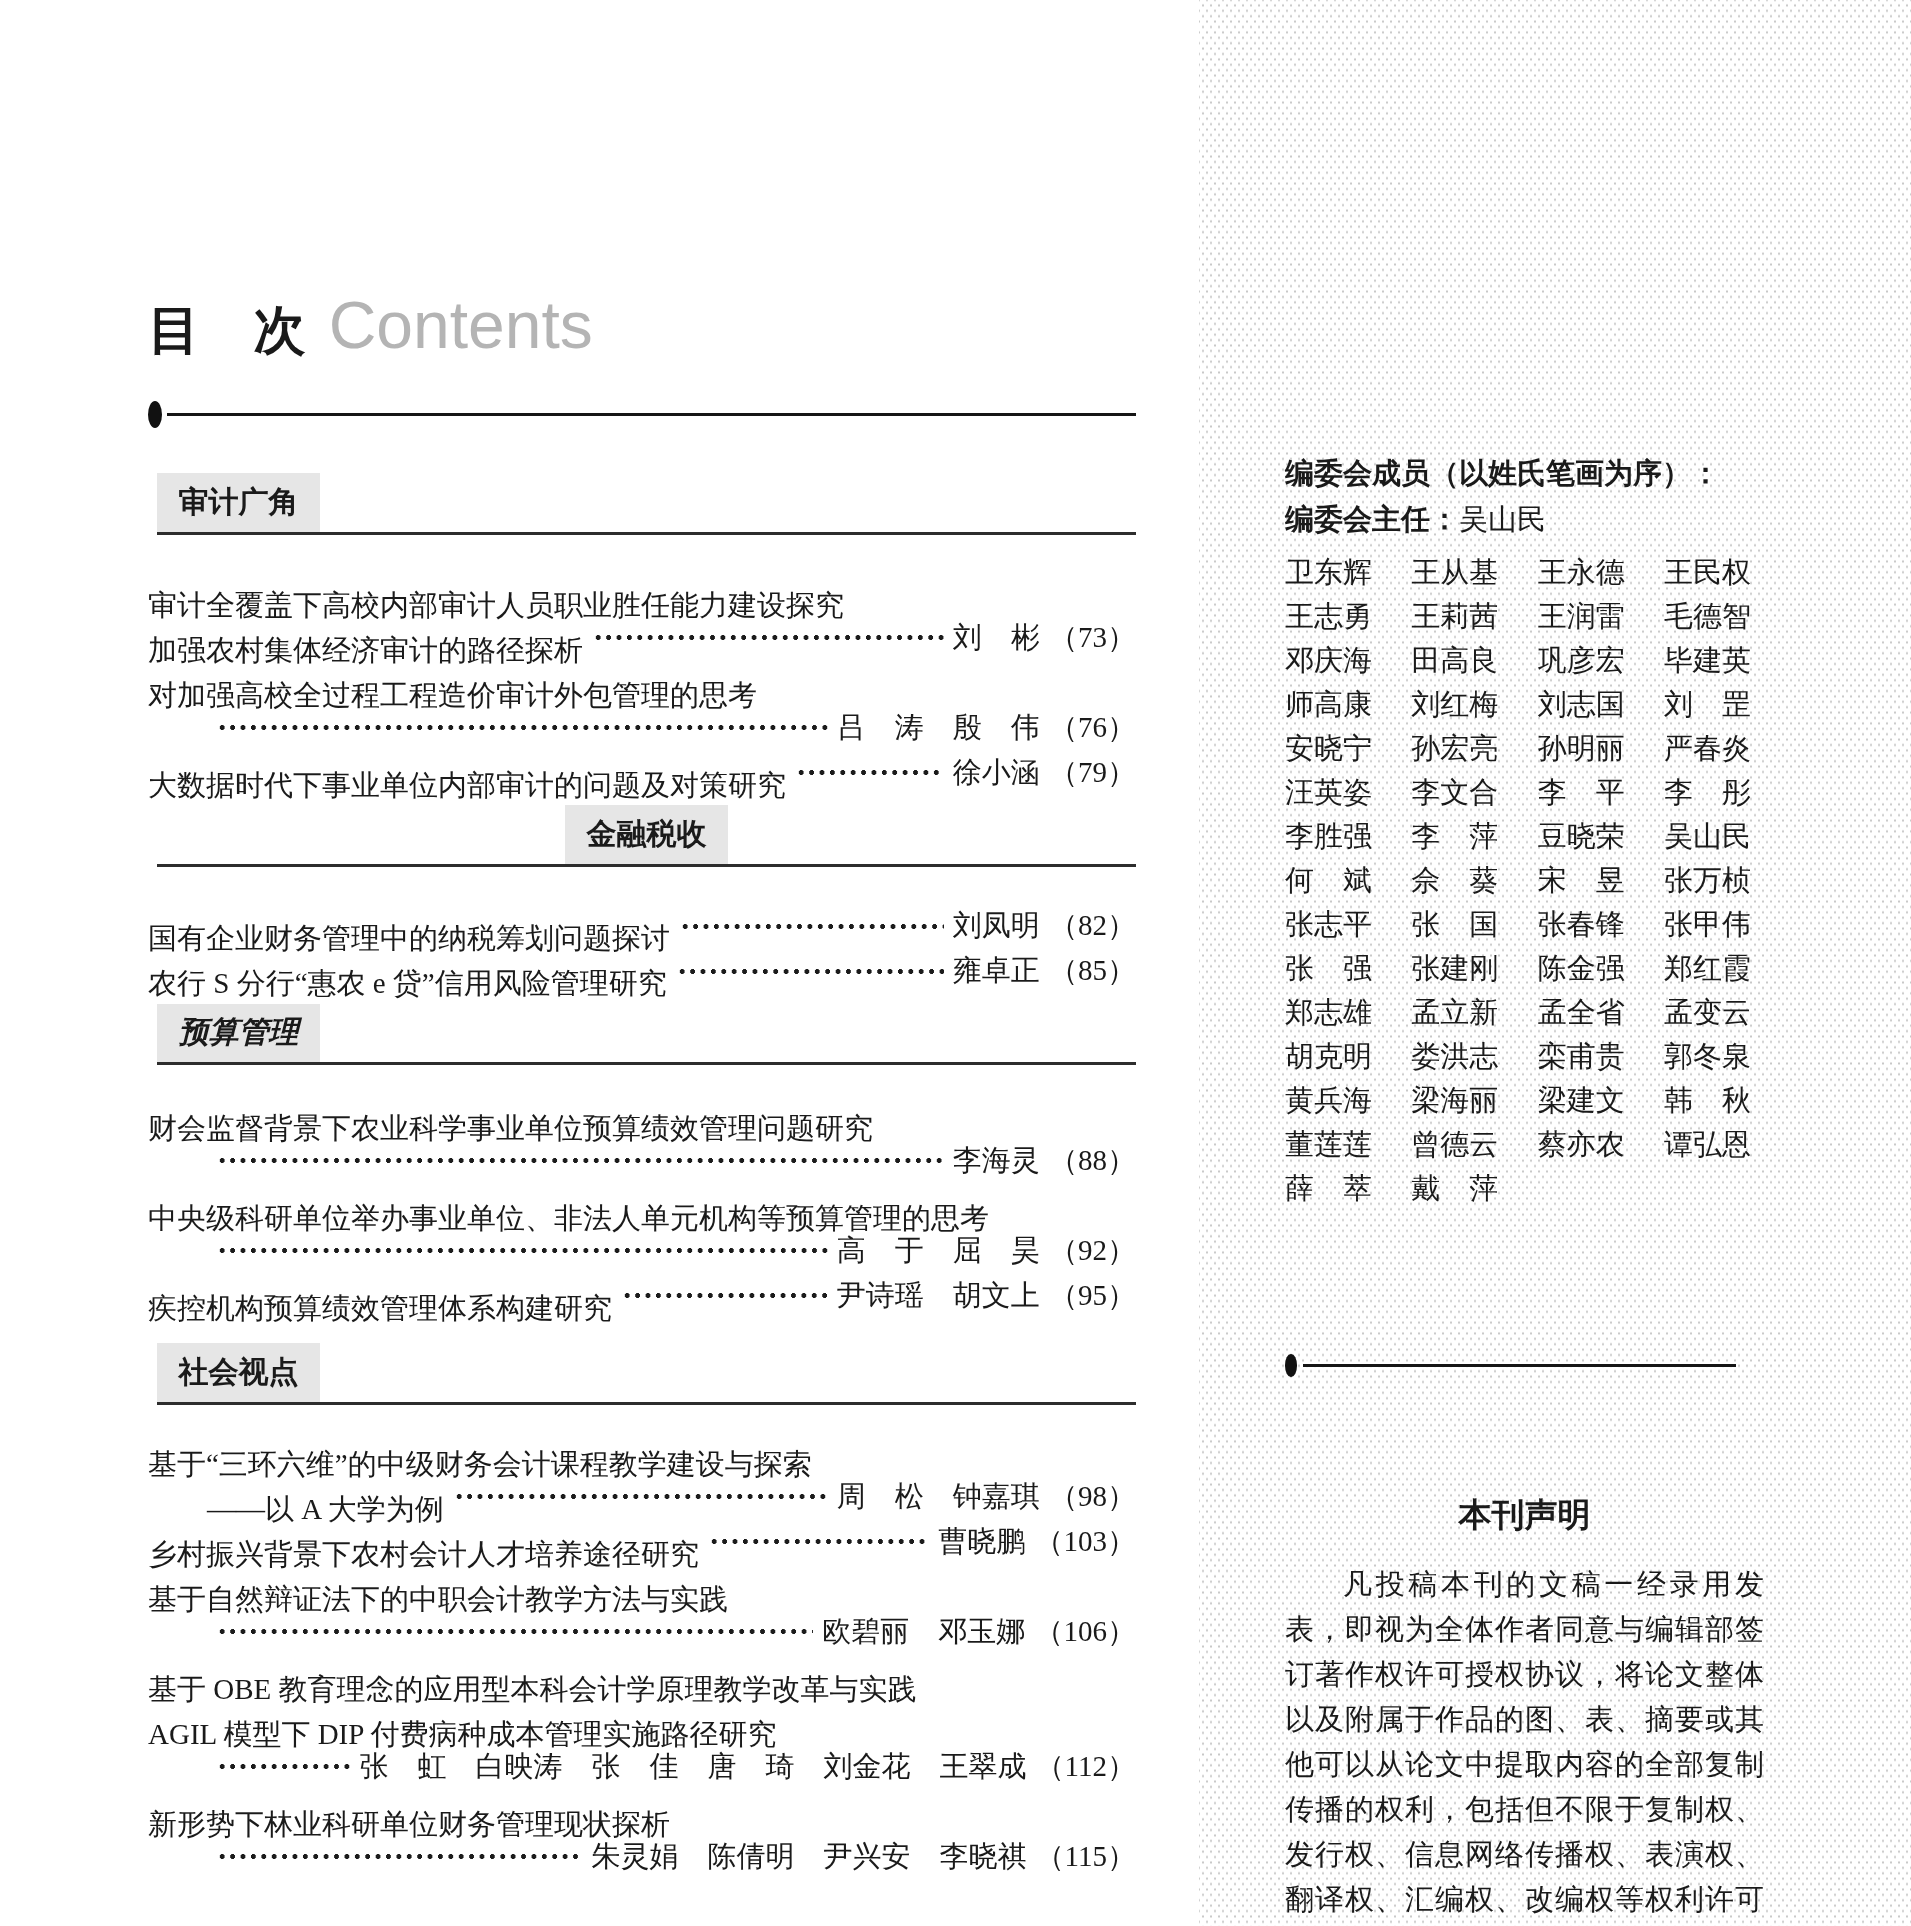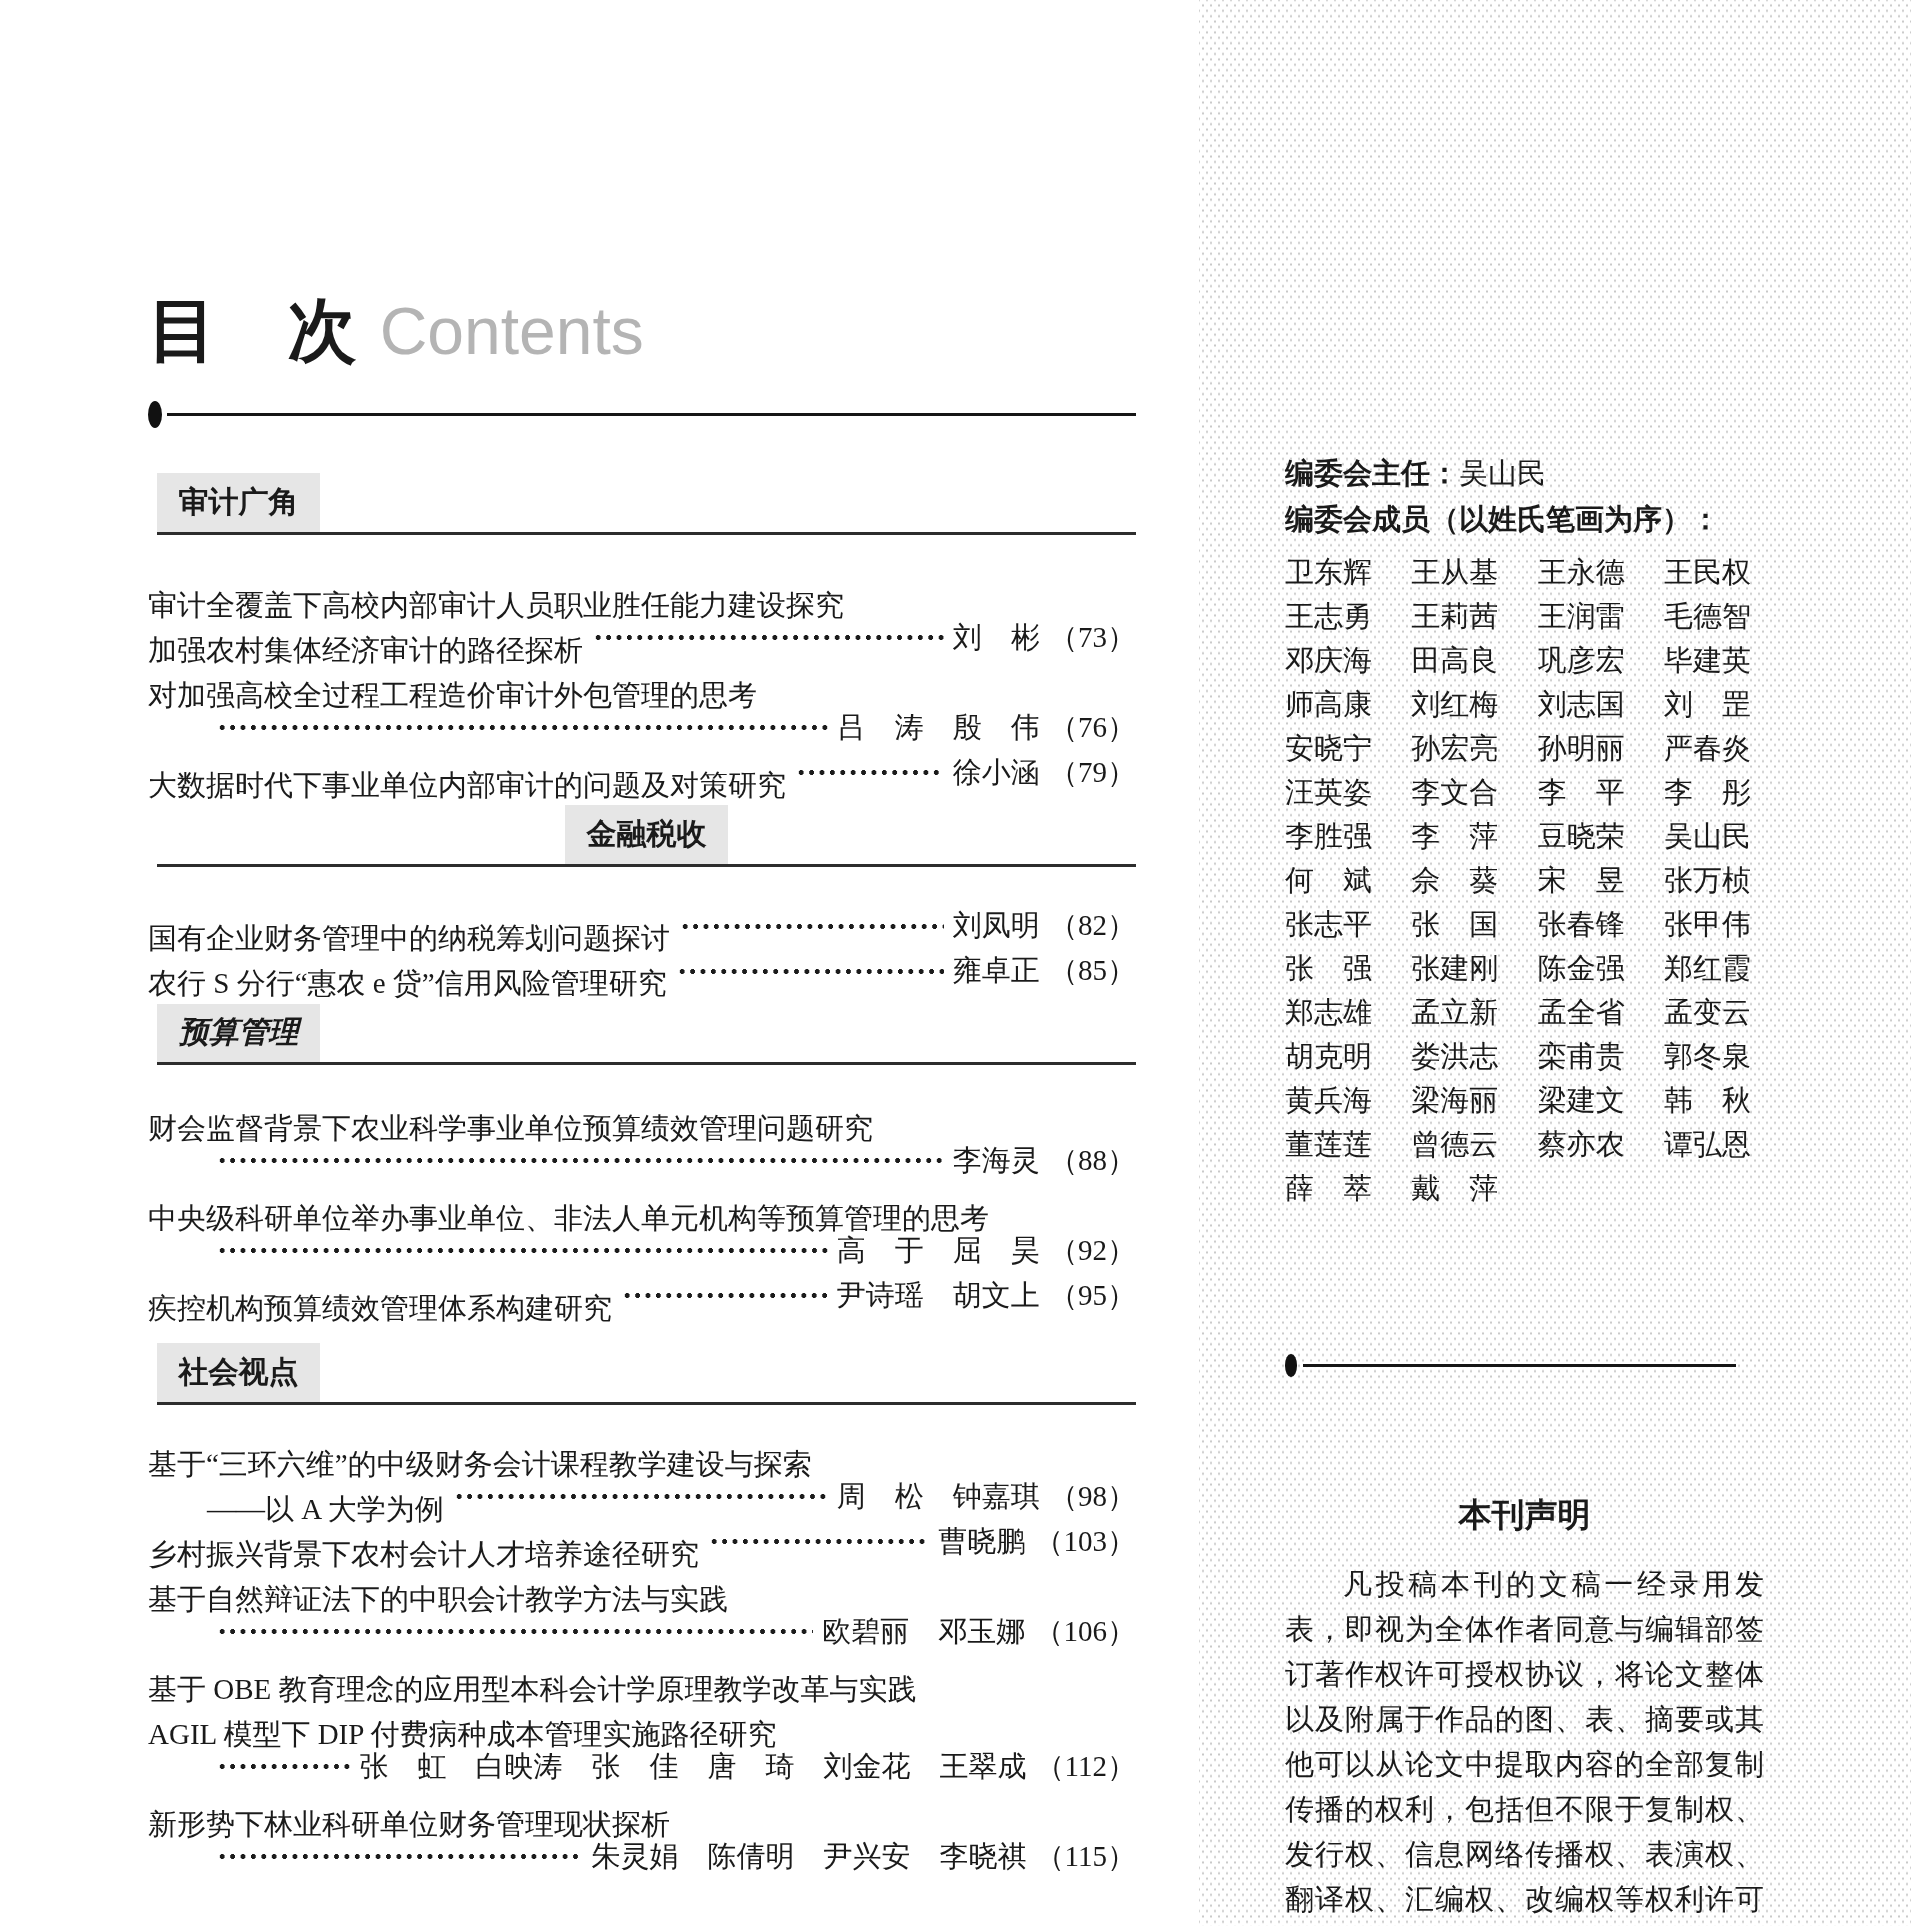--- a/index.html
+++ b/index.html
@@ -23,21 +23,21 @@
     background-image:
       radial-gradient(circle, var(--dot-gray) 1px, transparent 1.2px),
       radial-gradient(circle, var(--dot-gray) 1px, transparent 1.2px);
     background-size:8px 10.8px, 8px 10.8px;
     background-position:0 0, 4px 5.4px;
   }
 
   
   .left-col{position:absolute;left:148px;top:0;width:988px;}
   .masthead{padding-top:286px;display:flex;align-items:baseline;}
-  .title-cn{font-family:Liberation Sans, sans-serif;font-weight:bold;font-size:69px;line-height:89px;letter-spacing:0.8px;white-space:pre;}
+  .title-cn{font-family:Liberation Serif, serif;font-weight:bold;font-size:52px;line-height:89px;letter-spacing:0.8px;white-space:pre;}
   .title-en{font-family:var(--sans);font-weight:400;font-size:66px;color:var(--contents-gray);margin-left:22.3px;white-space:pre;}
   .title-rule{margin-top:25.4px;display:flex;align-items:center;height:28px;}
   .title-rule .bullet{width:14px;height:27px;background:#111;border-radius:50%;flex:0 0 auto;}
   .title-rule .rule-line{flex:1 1 auto;height:3.5px;background:#151515;margin-left:5.4px;}
 
   
   .section-head{border-bottom:3.1px solid #2d2d2d;margin-left:9px;}
   .section-tag{
     display:inline-block;background:var(--box-gray);
     font-family:var(--sans);font-weight:bold;font-size:30px;
@@ -93,22 +93,22 @@
   .statement .para{
     margin:27px 0 0 0;font-size:29px;line-height:45px;text-align:justify;
     text-indent:2em;font-family:var(--serif);
   }
 </style>
 </head>
 <body>
 
 <div class="right-panel">
   <div class="board">
+    <div class="board-line"><span class="board-label">编委会成员（以姓氏笔画为序）：</span></div>
     <div class="board-line"><span class="board-label">编委会主任：</span><span class="board-name">吴山民</span></div>
-    <div class="board-line"><span class="board-label">编委会成员（以姓氏笔画为序）：</span></div>
     <div class="members" id="members-root">
         <span class="member">卫东辉</span>
         <span class="member">王从基</span>
         <span class="member">王永德</span>
         <span class="member">王民权</span>
         <span class="member">王志勇</span>
         <span class="member">王莉茜</span>
         <span class="member">王润雷</span>
         <span class="member">毛德智</span>
         <span class="member">邓庆海</span>

